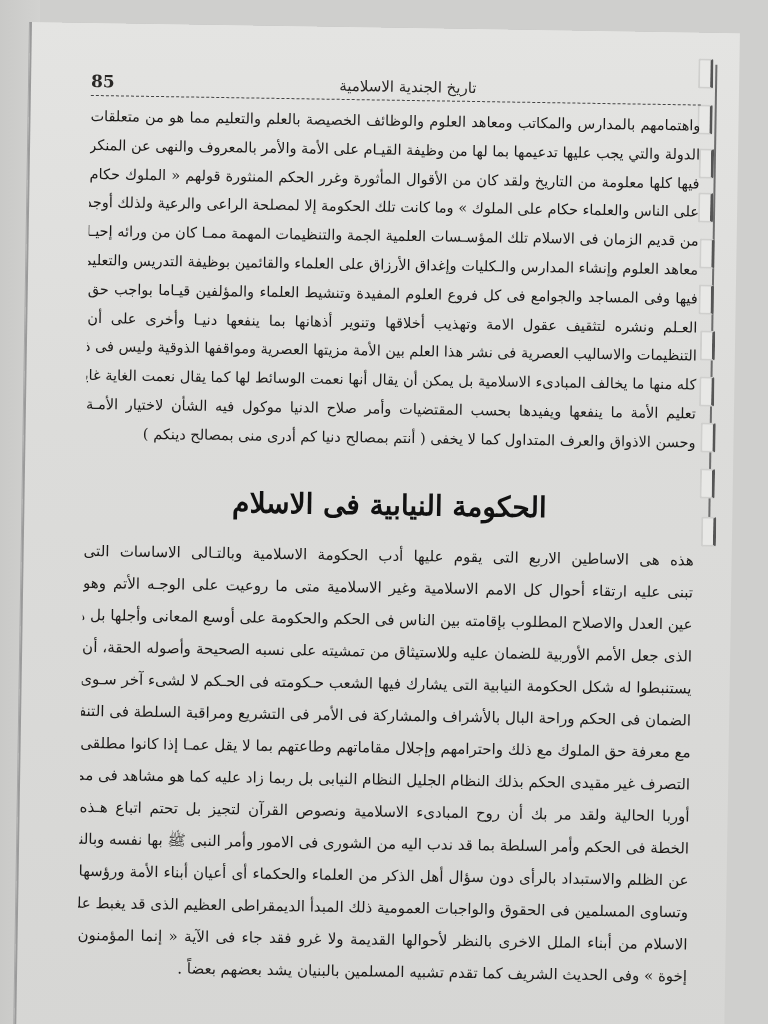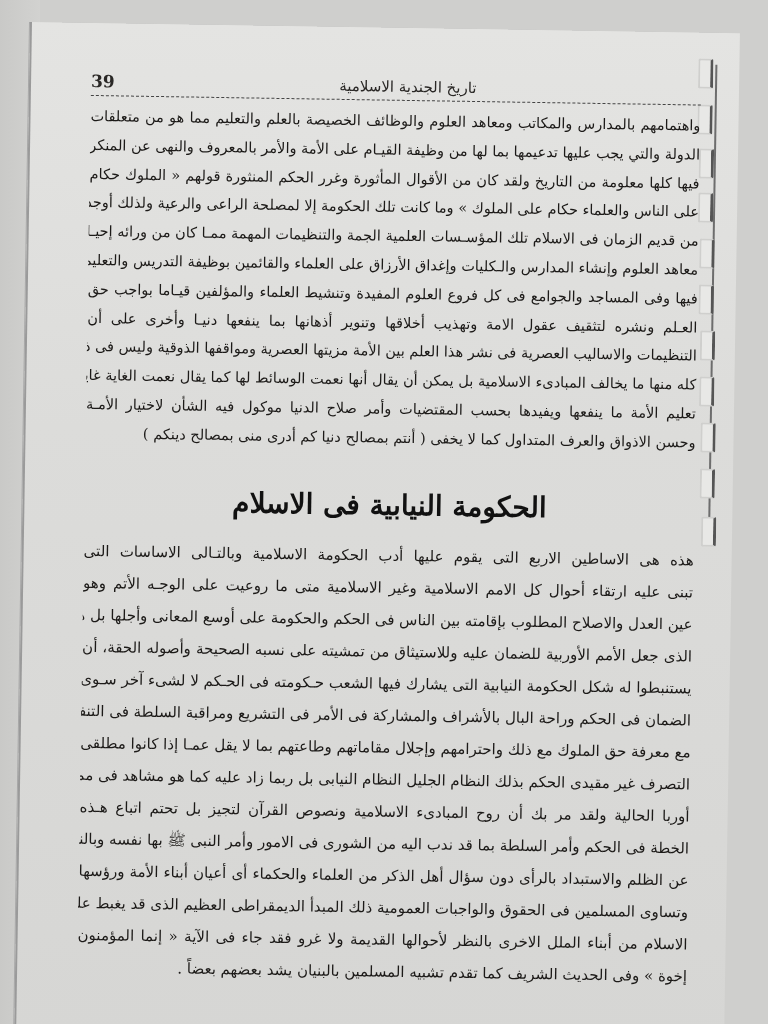--- a/index.html
+++ b/index.html
@@ -131,21 +131,21 @@
   <div class="binding-hole" style="right:22px;top:252px;"></div>
   <div class="binding-hole" style="right:20px;top:298px;"></div>
   <div class="binding-hole" style="right:20px;top:344px;"></div>
   <div class="binding-hole" style="right:18px;top:390px;"></div>
   <div class="binding-hole" style="right:18px;top:436px;"></div>
   <div class="binding-hole" style="right:16px;top:484px;"></div>
 
   <div class="content">
     <div class="running-head">
       <span class="running-title">تاريخ الجندية الاسلامية</span>
-      <span class="page-number">39</span>
+      <span class="page-number">85</span>
     </div>
 
     <div class="para">
       <span class="line">واهتمامهم بالمدارس والمكاتب ومعاهد العلوم والوظائف الخصيصة بالعلم والتعليم مما هو من متعلقات</span>
       <span class="line">الدولة والتي يجب عليها تدعيمها بما لها من وظيفة القيـام على الأمة والأمر بالمعروف والنهى عن المنكر</span>
       <span class="line">فيها كلها معلومة من التاريخ ولقد كان من الأقوال المأثورة وغرر الحكم المنثورة قولهم « الملوك حكام</span>
       <span class="line">على الناس والعلماء حكام على الملوك » وما كانت تلك الحكومة إلا لمصلحة الراعى والرعية ولذلك أوجدت</span>
       <span class="line">من قديم الزمان فى الاسلام تلك المؤسـسات العلمية الجمة والتنظيمات المهمة ممـا كان من ورائه إحيـاء</span>
       <span class="line">معاهد العلوم وإنشاء المدارس والـكليات وإغداق الأرزاق على العلماء والقائمين بوظيفة التدريس والتعليم</span>
       <span class="line">فيها وفى المساجد والجوامع فى كل فروع العلوم المفيدة وتنشيط العلماء والمؤلفين قيـاما بواجب حق</span>

